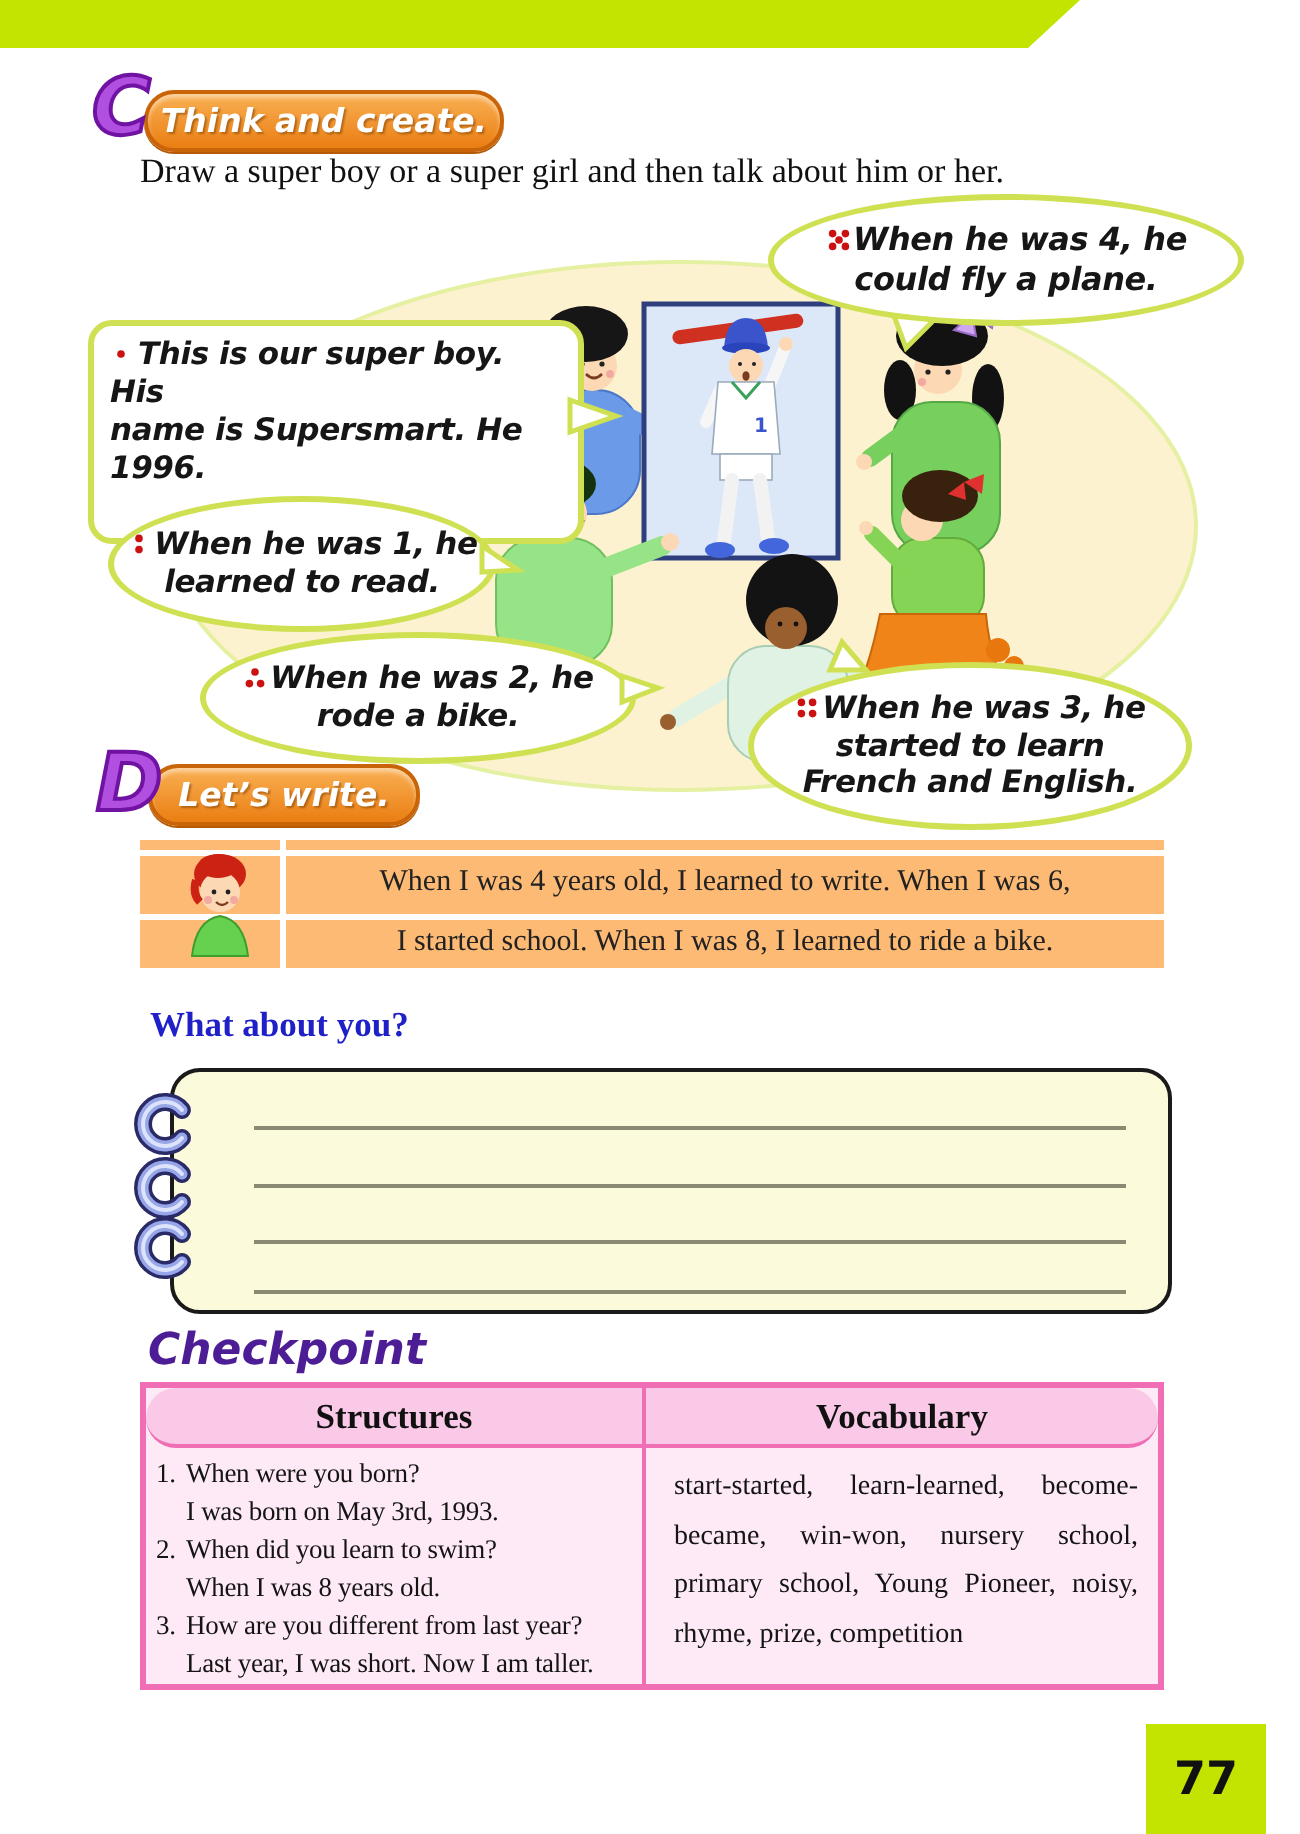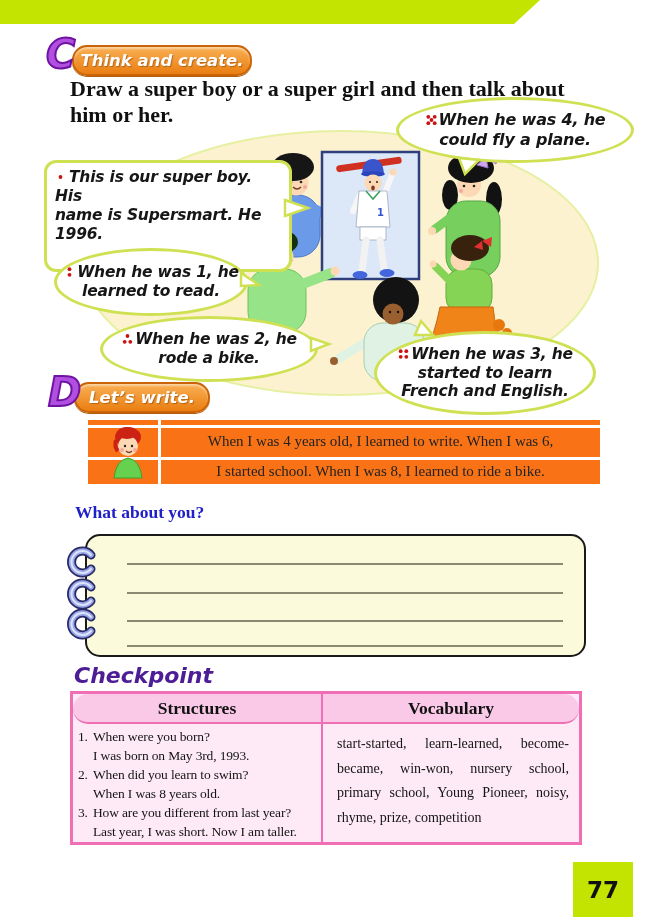--- a/index.html
+++ b/index.html
@@ -20,49 +20,49 @@
   #letter-d{left:48px;top:372px;}
   .banner{position:absolute;height:27px;border:2px solid #c96408;border-radius:15px;
           background:linear-gradient(#f9b054,#ea7e12);box-shadow:inset 0 2px 2px rgba(255,255,255,.45), 0 1px 0 #b55a06;
           display:flex;align-items:center;justify-content:center;z-index:5;
           font-family:"DejaVu Sans",sans-serif;font-weight:bold;font-style:italic;font-size:16.5px;color:#fff;
           text-shadow:1px 1px 1px rgba(120,60,0,.5);}
   #banner-c{left:72px;top:45px;width:176px;text-align:right;}
   #banner-d{left:74px;top:382px;width:132px;}
 
   .instruction{position:absolute;left:70px;top:76px;width:520px;
-               font-weight:bold;font-size:22px;color:#101010;}
+               font-weight:normal;font-size:17px;color:#101010;}
 
   
   #scene{position:absolute;left:0;top:95px;z-index:1;}
 
   
   .bubble{position:absolute;background:#fff;border:3px solid #cfe153;z-index:5;color:#161616;
           font-family:"DejaVu Sans",sans-serif;font-weight:bold;font-style:italic;
           font-size:15.5px;line-height:1.22;letter-spacing:-0.2px;}
   .bubble .btxt{width:100%;}
   .bubble .bl{display:block;}
   .bubble.box{border-radius:12px;padding:5px 8px;text-align:left;}
   .bubble.ell{border-radius:50%;display:flex;align-items:center;justify-content:center;text-align:center;}
   #bubble-superboy{left:44px;top:160px;width:226px;height:96px;}
-  #bubble-age4{left:396px;top:97px;width:232px;height:60px;font-size:16px;}
+  #bubble-age4{left:384px;top:97px;width:232px;height:60px;font-size:16px;}
   #bubble-age1{left:54px;top:248px;width:188px;height:62px;}
   #bubble-age2{left:100px;top:316px;width:212px;height:60px;}
   #bubble-age3{left:374px;top:331px;width:216px;height:78px;}
   .marker{display:inline-block;width:13px;height:12px;transform:translateY(1px);margin-right:1px;}
   .tail{position:absolute;overflow:visible;}
   .tail polygon{fill:#fff;stroke:#cfe153;stroke-width:2.5;}
   #bubble-superboy .tail{right:-22px;top:34px;}
   #bubble-age4 .tail{left:58px;bottom:-15px;}
   #bubble-age1 .tail{right:-16px;top:20px;}
   #bubble-age2 .tail{right:-16px;top:16px;}
   #bubble-age3 .tail{left:36px;top:-13px;}
 
   
-  #example-box{position:absolute;left:88px;top:420px;width:512px;height:64px;background:#f97316;z-index:2;}
+  #example-box{position:absolute;left:70px;top:420px;width:512px;height:64px;background:#fdba74;z-index:2;}
   #example-box .hline{position:absolute;left:0;width:100%;height:3px;background:#fff;}
   #example-box .vline{position:absolute;top:0;left:70px;width:3px;height:100%;background:#fff;}
   #example-box .row{position:absolute;left:73px;right:0;display:flex;align-items:center;justify-content:center;
                     font-size:15px;color:#222;}
   #ex-row1{top:6px;height:31px;}
   #ex-row2{top:40px;height:22px;}
   #avatar-boy{position:absolute;left:18px;top:4px;z-index:3;}
 
   .what-about{position:absolute;left:75px;top:502px;font-weight:bold;font-size:17.5px;color:#2020c8;}
 

